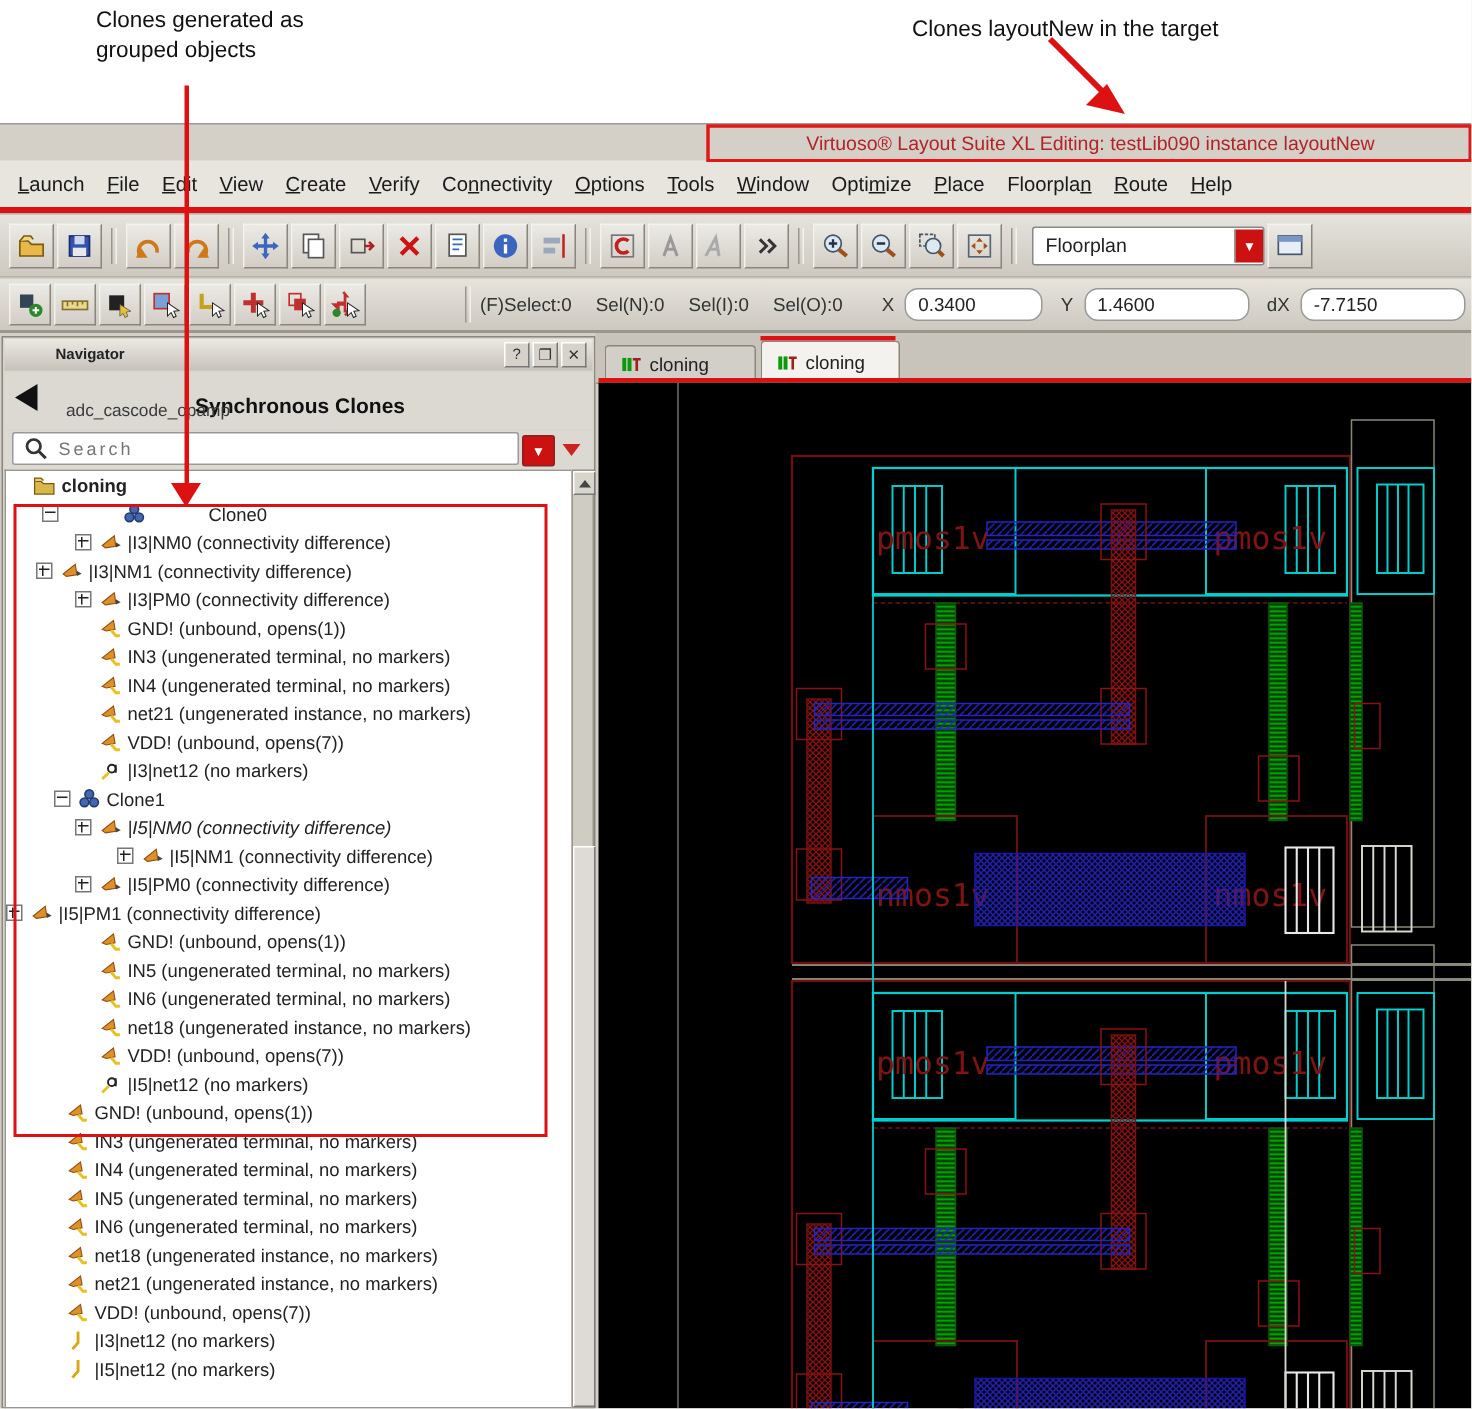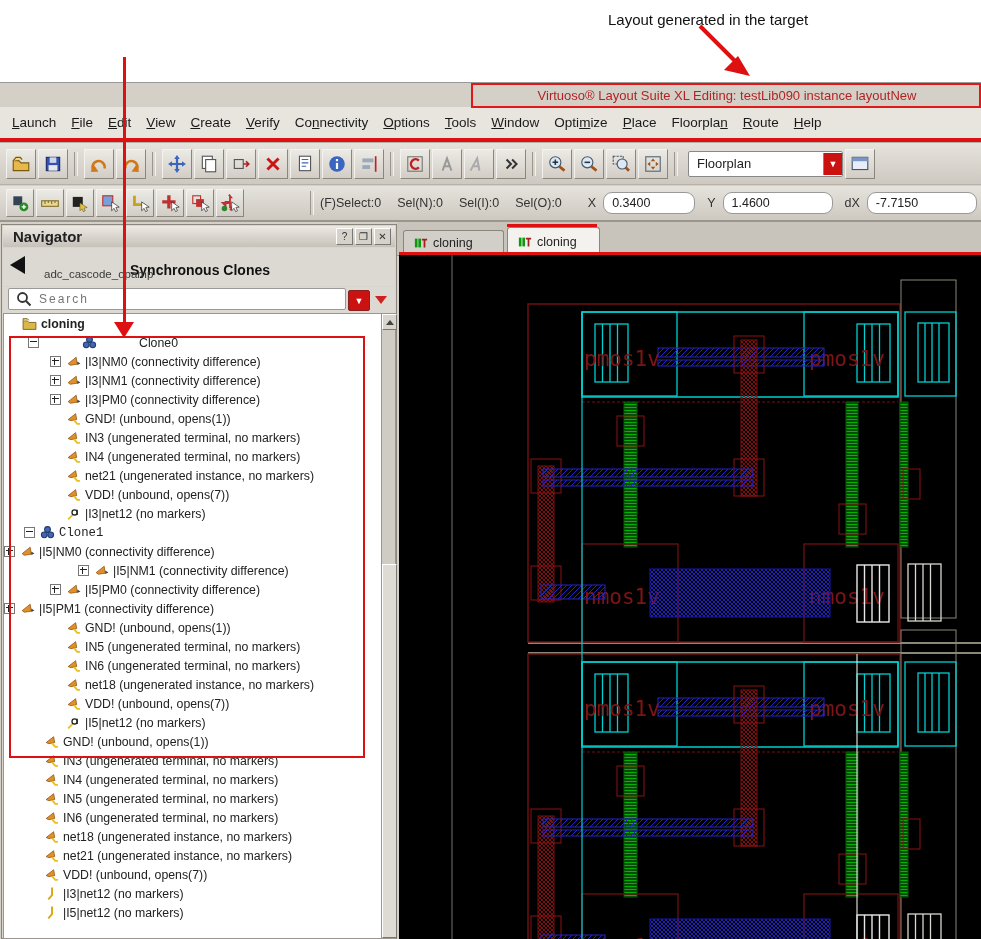--- a/index.html
+++ b/index.html
@@ -26,21 +26,21 @@
   .tsep{width:2px;height:24px;border-left:1px solid #9a968e;border-right:1px solid #f4f2ee;margin:0 4px;flex:none;}
   .combo{height:24px;background:#fff;border:1px solid #888;border-radius:2px;display:flex;align-items:center;flex:none;margin-left:4px;}
   .combo .cv{font-size:13px;color:#222;padding:0 8px;width:118px;}
   .combo .cb{width:18px;height:22px;background:#cc1111;border-left:1px solid #888;display:flex;align-items:center;justify-content:center;color:#fff;font-size:9px;}
   .status-seg{font-size:12.5px;color:#333;margin-right:14px;white-space:nowrap;}
   .coord-label{font-size:12.5px;color:#333;margin:0 5px 0 10px;}
   .coord-input{height:20px;border:1px solid #999;border-radius:9px;background:#fff;font-size:12.5px;color:#222;padding:0 8px;font-family:"Liberation Sans",sans-serif;}
   
   #navigator{left:1px;top:224px;width:396px;height:715px;background:#d8d5cd;border:1px solid #8a867e;box-sizing:border-box;}
   #nav-titlebar{left:3px;top:226px;width:392px;height:21px;background:linear-gradient(#ece9e3,#c6c2ba);display:flex;align-items:center;padding:0 4px 0 10px;box-sizing:border-box;}
-  #nav-titlebar b{font-size:15px;color:#222;flex:1;}
+  #nav-titlebar b{font-size:10px;color:#222;flex:1;margin-left:24px;}
   .nv-btn{width:15px;height:15px;border:1px solid;border-color:#fff #777 #777 #fff;background:#d6d2ca;font-size:10px;color:#333;display:flex;align-items:center;justify-content:center;margin-left:2px;}
   #nav-header{left:3px;top:248px;width:392px;height:38px;background:#dcd9d2;}
   #nav-back{left:10px;top:256px;width:0;height:0;border-top:9px solid transparent;border-bottom:9px solid transparent;border-right:15px solid #111;}
   #nav-mode{left:40px;top:262px;width:320px;text-align:center;font-weight:bold;font-size:14px;color:#111;}
   #nav-cell{left:44px;top:268px;width:320px;text-align:left;font-size:11.5px;color:#3a3a3a;}
   #search-row{left:3px;top:287px;width:392px;height:26px;background:#dcd9d2;}
   #search-box{left:8px;top:288px;width:338px;height:22px;background:#fff;border:1px solid #999;border-radius:2px;display:flex;align-items:center;box-sizing:border-box;}
   #search-input{border:none;outline:none;flex:1;font-size:12px;color:#701a75;letter-spacing:2px;background:transparent;font-family:"Liberation Sans",sans-serif;}
   #search-combo{left:348px;top:290px;width:20px;height:19px;background:#cc1111;border:1px solid #882222;border-radius:2px;color:#fff;font-size:9px;display:flex;align-items:center;justify-content:center;}
   #search-tri{left:375px;top:296px;width:0;height:0;border-left:6px solid transparent;border-right:6px solid transparent;border-top:8px solid #cc2222;}
@@ -331,21 +331,21 @@
       <div class="tree-row" style="padding-left: 46px;">
         <span class="expander plus"></span>
         <span class="t-icon">
           <svg width="15" height="15" viewBox="0 0 14 14">
             <path d="M2 9L9.5 3l1 6.5L4 10.5z" fill="#e09028" stroke="#905010" stroke-width=".7"></path>
             <path d="M10.5 7l3 1.8-3 1.4z" fill="#444"></path>
           </svg>
         </span>
         <span class="lbl">|I3|NM0 (connectivity difference)</span>
       </div>
-      <div class="tree-row" style="padding-left: 46px; text-align: right;">
+      <div class="tree-row" style="padding-left: 20px; text-align: right;">
         <span class="expander plus"></span>
         <span class="t-icon">
           <svg width="15" height="15" viewBox="0 0 14 14">
             <path d="M2 9L9.5 3l1 6.5L4 10.5z" fill="#e09028" stroke="#905010" stroke-width=".7"></path>
             <path d="M10.5 7l3 1.8-3 1.4z" fill="#444"></path>
           </svg>
         </span>
         <span class="lbl">|I3|NM1 (connectivity difference)</span>
       </div>
       <div class="tree-row" style="padding-left: 46px;">
@@ -406,32 +406,32 @@
       <div class="tree-row" style="padding-left: 62px;">
         <span class="t-icon">
           <svg width="15" height="15" viewBox="0 0 14 14">
             <path d="M2 12.5L6 8.5" stroke="#e8c020" stroke-width="1.7"></path>
             <circle cx="8" cy="6" r="2.4" fill="none" stroke="#222" stroke-width="1.2"></circle>
             <path d="M10.4 3.5v5" stroke="#222" stroke-width="1.2"></path>
           </svg>
         </span>
         <span class="lbl">|I3|net12 (no markers)</span>
       </div>
-      <div class="tree-row" style="padding-left: 20px; font-family: Liberation Mono, monospace;">
+      <div class="tree-row" style="padding-left: 32px;">
         <span class="expander"></span>
         <span class="t-icon">
           <svg width="15" height="15" viewBox="0 0 14 14">
             <circle cx="7" cy="4.2" r="2.7" fill="#4468b0" stroke="#223a70"></circle>
             <circle cx="4" cy="9.2" r="2.7" fill="#4468b0" stroke="#223a70"></circle>
             <circle cx="10" cy="9.2" r="2.7" fill="#4468b0" stroke="#223a70"></circle>
           </svg>
         </span>
         <span class="lbl">Clone1</span>
       </div>
-      <div class="tree-row" style="">
+      <div class="tree-row" style="padding-left: 46px; font-style: italic;">
         <span class="expander plus"></span>
         <span class="t-icon">
           <svg width="15" height="15" viewBox="0 0 14 14">
             <path d="M2 9L9.5 3l1 6.5L4 10.5z" fill="#e09028" stroke="#905010" stroke-width=".7"></path>
             <path d="M10.5 7l3 1.8-3 1.4z" fill="#444"></path>
           </svg>
         </span>
         <span class="lbl">|I5|NM0 (connectivity difference)</span>
       </div>
       <div class="tree-row" style="padding-left: 46px; margin-left: 28px;">
@@ -721,21 +721,25 @@
   <rect x="129" y="387" width="453" height="2" fill="#8a8878"></rect>
   <rect x="129" y="397" width="453" height="2" fill="#8a8878"></rect>
   <use href="#cellDef" x="129" y="49"></use>
   <use href="#cellDef" x="129" y="399"></use>
   <use href="#colBDef" x="502" y="49"></use>
   <use href="#colBDef" x="502" y="399"></use>
   <line x1="183" y1="57" x2="183" y2="684" stroke="#00d0d0" stroke-width="1.2"></line>
   <line x1="458" y1="399" x2="458" y2="684" stroke="#d8d8d0" stroke-width="1.2"></line>
 </svg>
 
-<div class="abs annot" style="left:608px;top:10px">Layout generated in the target</div>
+<div class="abs annot" style="left:64px;top:4px">
+  <div>Clones generated as</div>
+  <div>grouped objects</div>
+</div>
+<div class="abs annot" style="left:608px;top:10px">Clones layoutNew in the target</div>
 
 <div class="abs red-line" style="left:123px;top:57px;width:3px;height:266px"></div>
 <div class="abs" style="left:114px;top:322px;width:0;height:0;border-left:10px solid transparent;border-right:10px solid transparent;border-top:16px solid #dd1111"></div>
 
 <svg class="abs" style="left:694px;top:24px" width="66" height="58">
   <line x1="6" y1="2" x2="44" y2="40" stroke="#dd1111" stroke-width="4"></line>
   <polygon points="56,52 30,46 44,32" fill="#dd1111"></polygon>
 </svg>
 
 <div class="abs" style="left:471px;top:83px;width:506px;height:21px;border:2px solid #e01818"></div>

